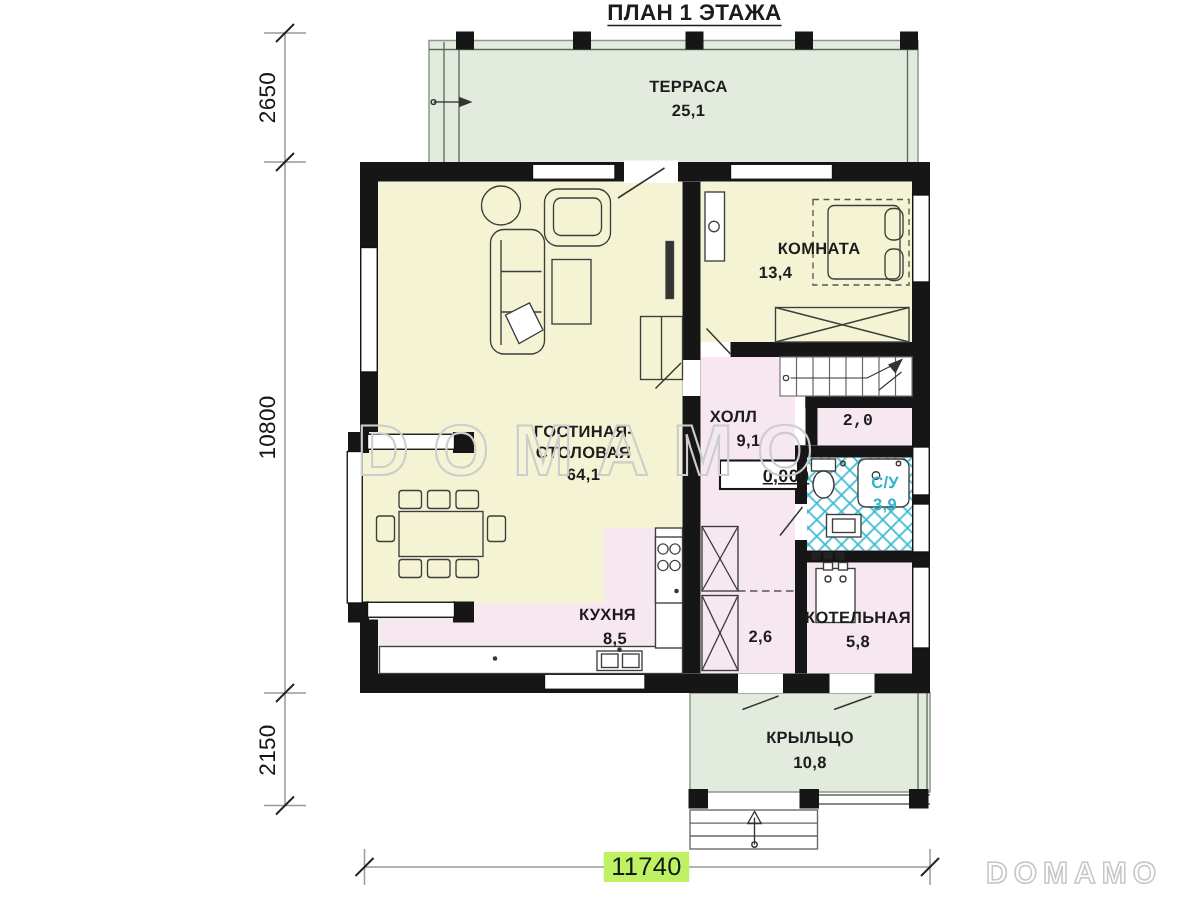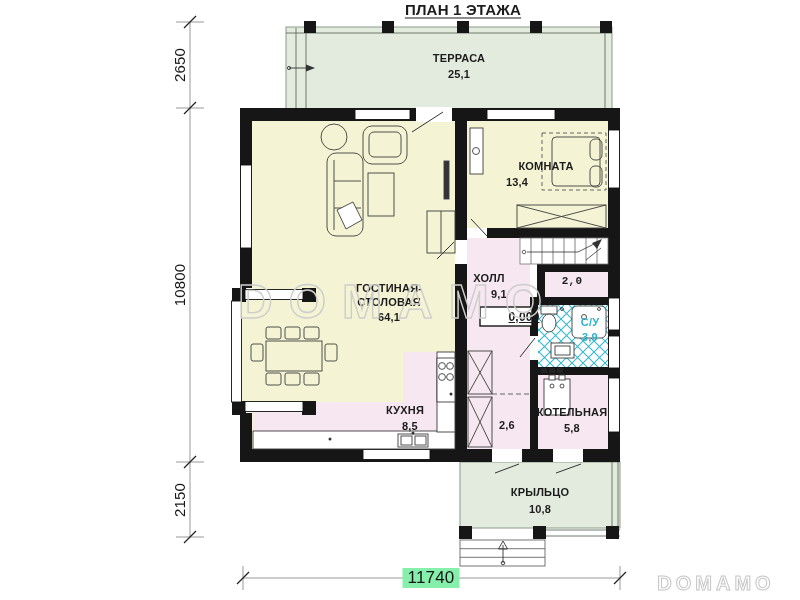--- a/index.html
+++ b/index.html
@@ -5,21 +5,21 @@
   html,body{margin:0;padding:0;background:#fff;}
   #scene{position:relative;width:800px;height:600px;background:#fff;overflow:hidden;
          font-family:"Liberation Sans",sans-serif;}
   #plan-svg{position:absolute;left:0;top:0;z-index:1;}
   .lbl{position:absolute;transform:translate(-50%,-50%);font:700 11px "Liberation Sans",sans-serif;
        color:#1c1c1c;white-space:nowrap;z-index:3;letter-spacing:.2px;text-align:center;}
   .cyan{color:#2fb3cb;padding-left:48px;}
   .title{font:700 15px "Liberation Sans",sans-serif;text-decoration:underline;text-underline-offset:3px;}
   .dim{font:400 15px "Liberation Sans",sans-serif;color:#161616;}
   .dim-v{transform:translate(-50%,-50%) rotate(-90deg);}
-  .dim-h{font:400 17px "Liberation Sans",sans-serif;background:#86efac;padding:0 5px;}
+  .dim-h{font:400 17px "Liberation Sans",sans-serif;background:#bef264;padding:0 5px;}
   .lvl{font:700 12px "Liberation Sans",sans-serif;}
   .wm{position:absolute;transform:translate(-50%,-50%);font-weight:700;color:transparent;
       -webkit-text-stroke:1.4px #cdcdcd;letter-spacing:16px;font-size:48px;white-space:nowrap;z-index:4;
       font-family:"Liberation Sans",sans-serif;}
   .wm-small{font-size:20px;letter-spacing:4px;-webkit-text-stroke:1px #c6c6c6;}
 </style>
 </head>
 <body>
 
 <div id="scene">

